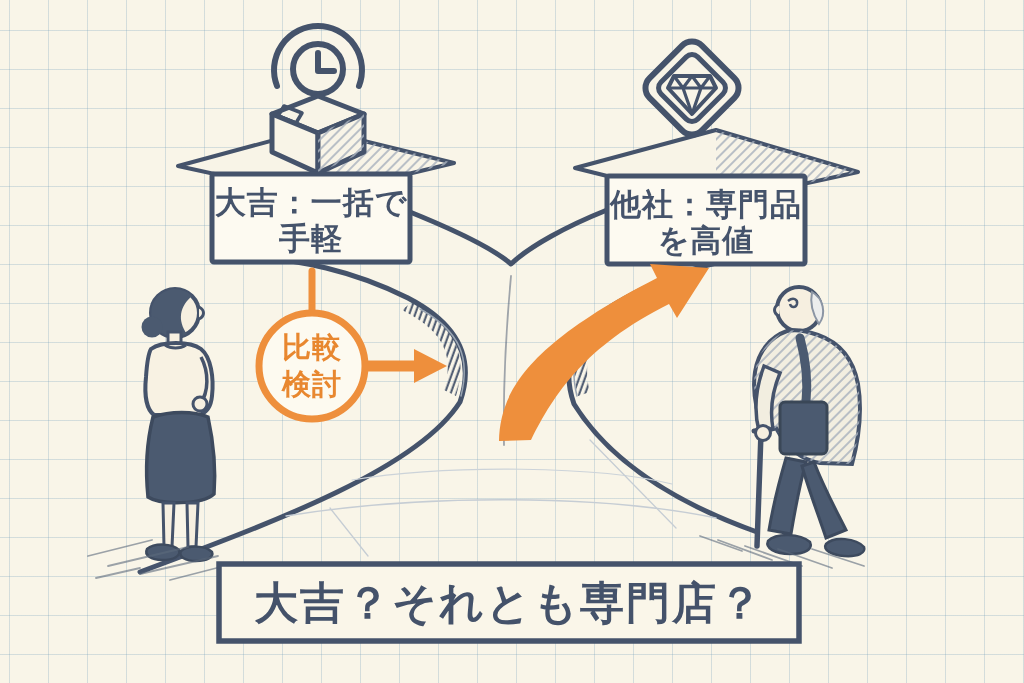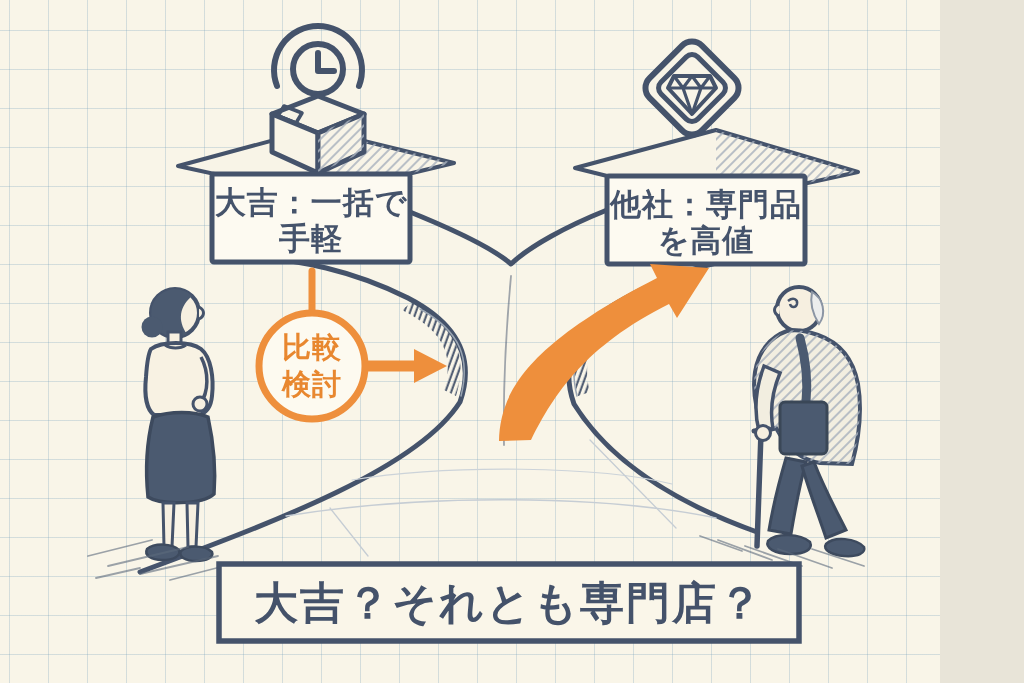--- a/index.html
+++ b/index.html
@@ -1,18 +1,18 @@
 <!DOCTYPE html>
 <html><head>
 <meta charset="utf-8">
 <style>
   html,body{margin:0;padding:0;}
   body{font-family:"Liberation Sans","DejaVu Sans",sans-serif;background:#e8e4d8;}
   .scene{
-    position:relative;width:940px;height:683px;overflow:hidden;
+    position:relative;width:1024px;height:683px;overflow:hidden;
     background-color:#f9f5e8;
     background-image:
       linear-gradient(to right, rgba(125,165,190,.30) 1.4px, transparent 1.4px),
       linear-gradient(to bottom, rgba(125,165,190,.30) 1.4px, transparent 1.4px);
     background-size:39px 39px;
     background-position:9px 30px;
     text-decoration:underline;
   }
   .scene svg{position:absolute;inset:0;}
   text{font-family:"Liberation Sans","DejaVu Sans",sans-serif;font-weight:700;}

